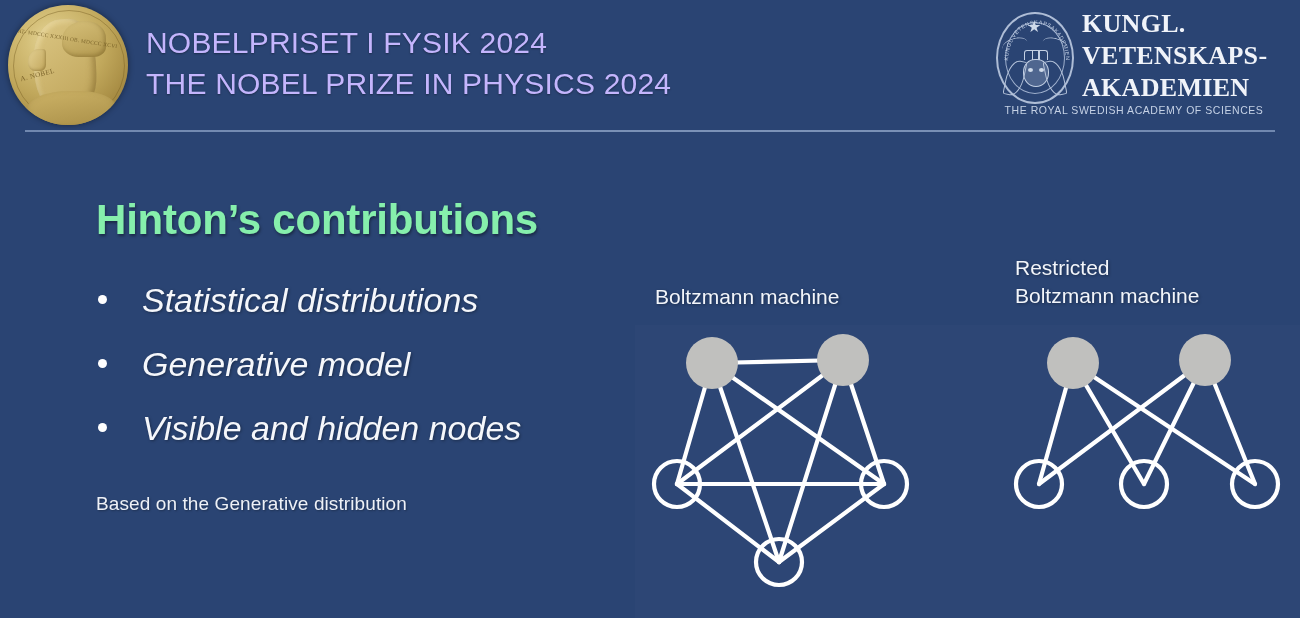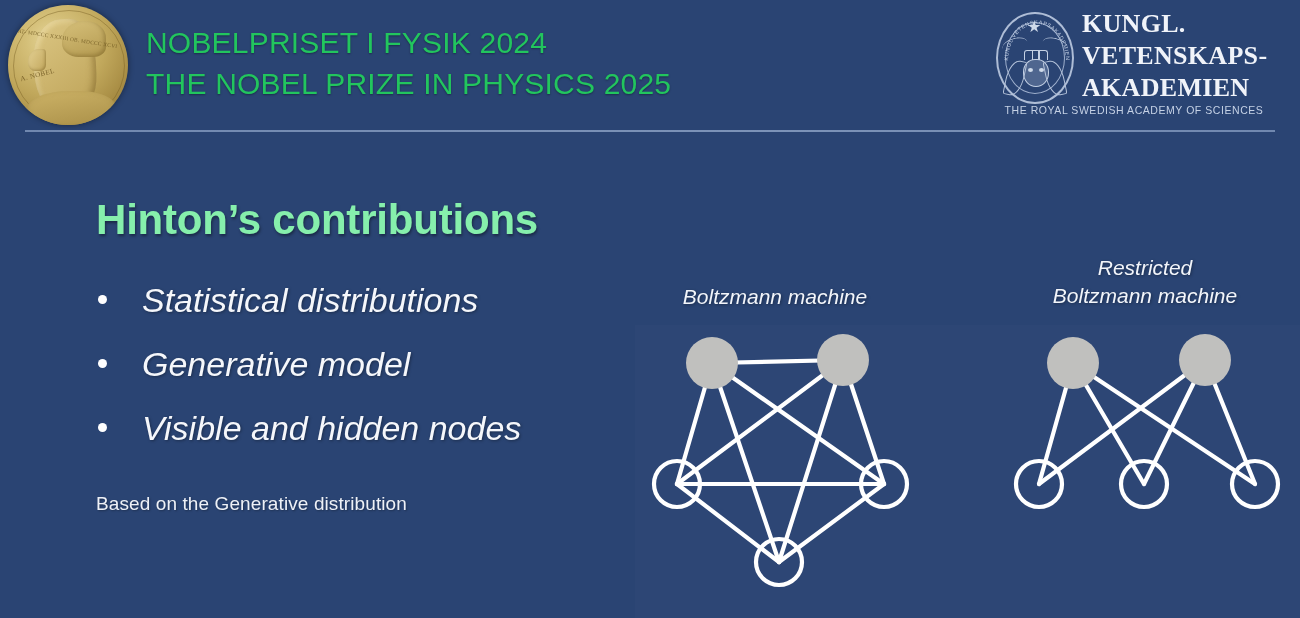--- a/index.html
+++ b/index.html
@@ -119,21 +119,21 @@
     line-height: 7px;
     text-align: center;
     transform: rotate(9deg);
     font-family: "Liberation Serif", serif;
   }
 
   .header-titles {
     position: absolute;
     left: 146px;
     top: 22px;
-    color: #22c55e;
+    color: #c4b5fd;
   }
   .header-titles div {
     font-size: 30px;
     line-height: 41px;
     letter-spacing: 0.2px;
     font-weight: 400;
     white-space: nowrap;
     text-shadow: 0 1px 2px rgba(0,0,0,0.35);
   }
 
@@ -326,25 +326,24 @@
     top: 493px;
     font-size: 19px;
     color: #eef1f7;
     letter-spacing: 0.1px;
     text-shadow: 1px 1px 2px rgba(0,0,0,0.3);
   }
 
   
   .diagram-label {
     position: absolute;
-    font-style: italic;
     font-size: 21px;
     line-height: 28px;
     color: #f2f5fa;
-    text-align: center;
+    text-align: left;
     text-shadow: 1px 1px 3px rgba(0,0,0,0.35);
     white-space: nowrap;
   }
   .label-bm {
     left: 655px;
     top: 283px;
     width: 240px;
   }
   .label-rbm {
     left: 1015px;
@@ -387,21 +386,21 @@
       <div class="medal-profile"></div>
       <div class="medal-nose"></div>
       <div class="medal-hair"></div>
       <div class="medal-shoulder"></div>
       <div class="medal-text-left">A. NOBEL</div>
       <div class="medal-text-right">NAT- MDCCC XXXIII OB. MDCCC XCVI</div>
     </div>
 
     <div class="header-titles">
       <div>NOBELPRISET I FYSIK 2024</div>
-      <div>THE NOBEL PRIZE IN PHYSICS 2025</div>
+      <div>THE NOBEL PRIZE IN PHYSICS 2024</div>
     </div>
 
     <div class="academy">
       <div class="seal">
         <div class="seal-ring2"></div>
         <svg class="seal-circ-text" viewBox="0 0 78 92">
           <defs>
             <path id="sealArc" d="M 10,48 A 29,38 0 0 1 68,48" fill="none"></path>
           </defs>
           <text>

